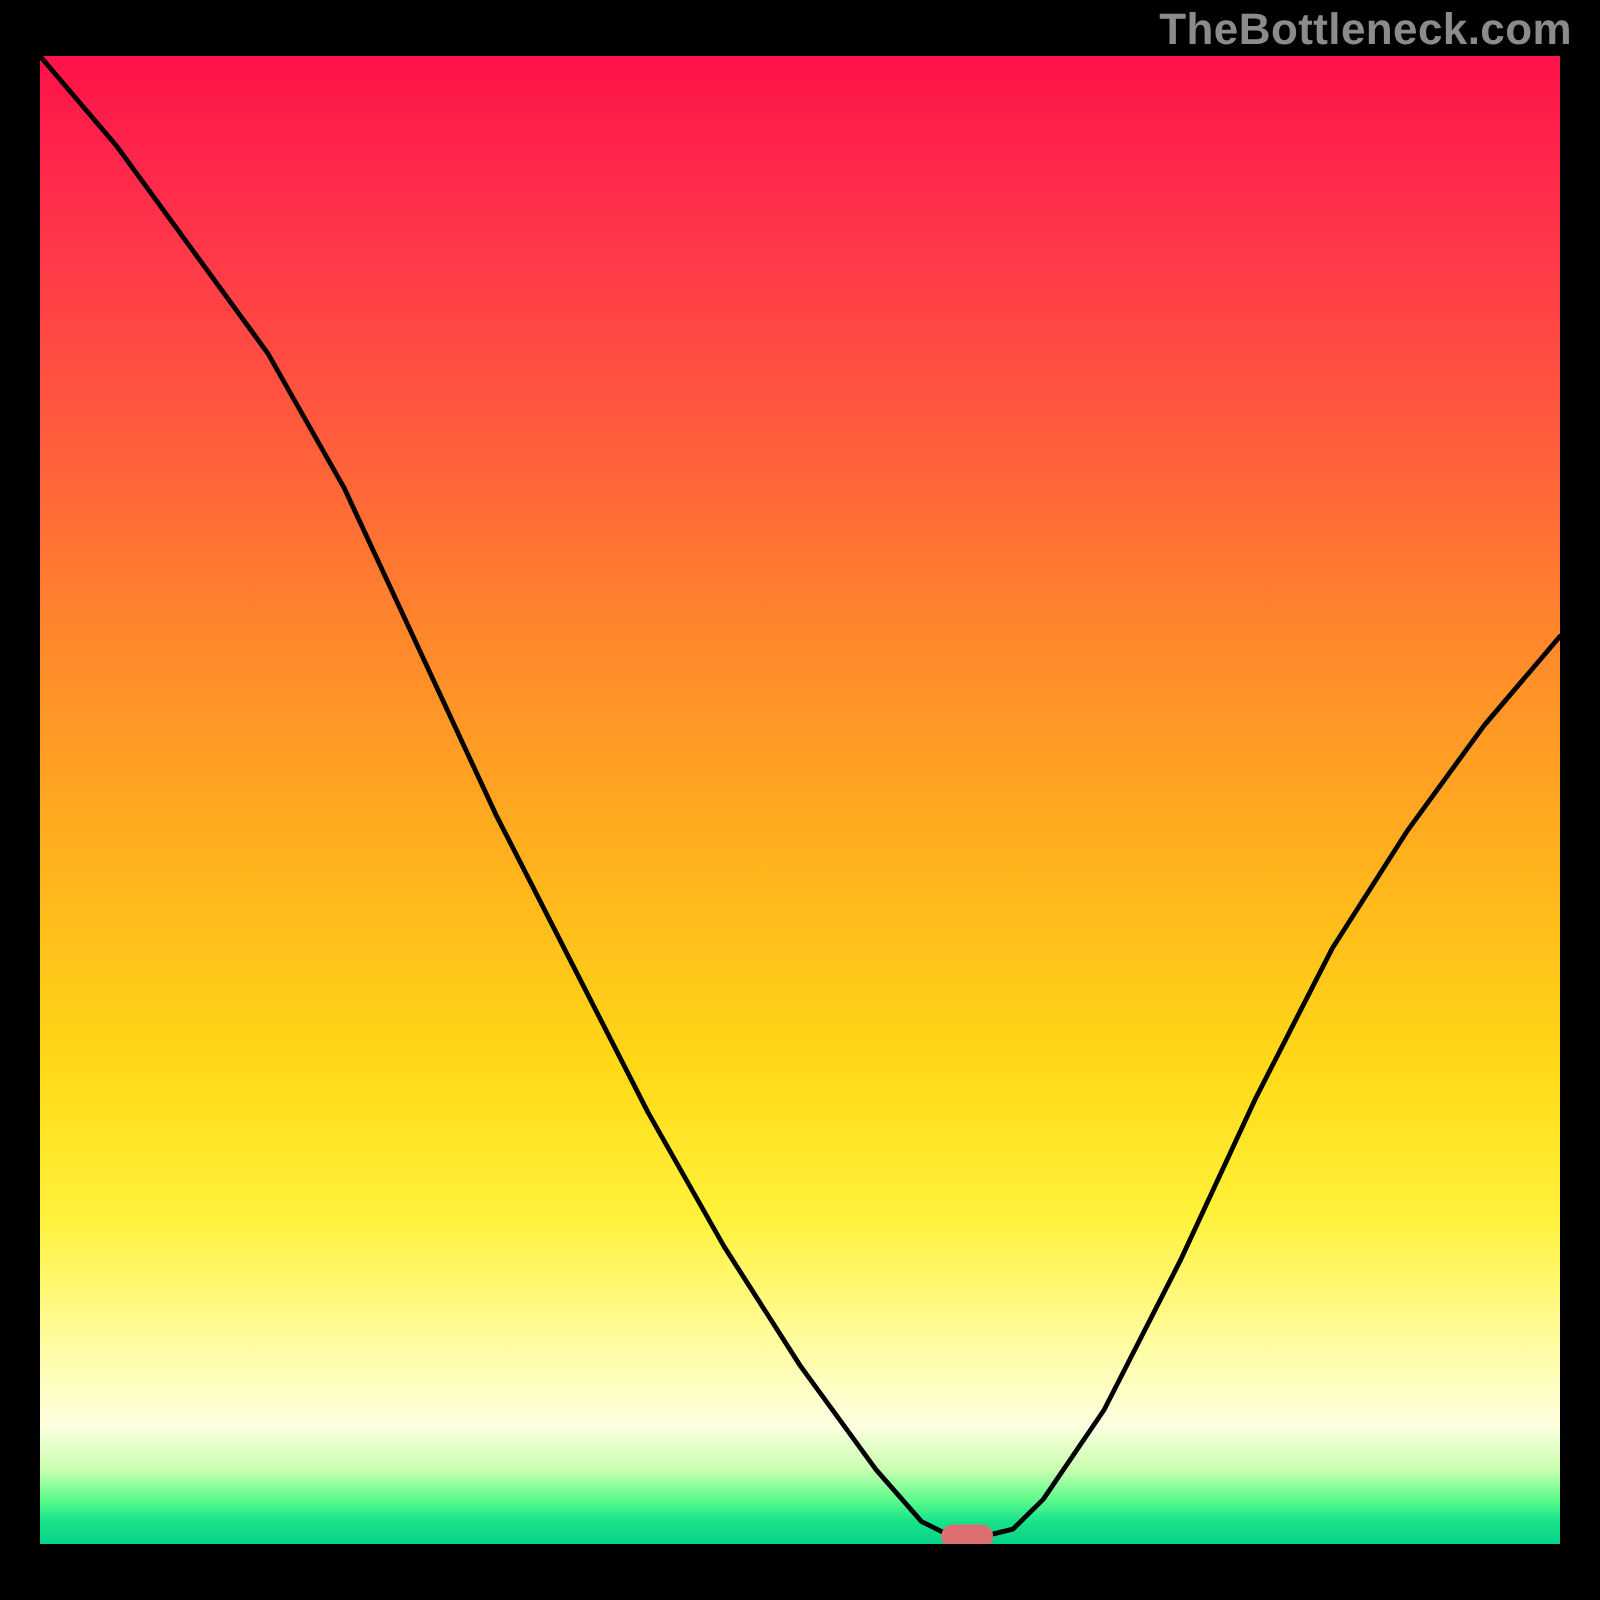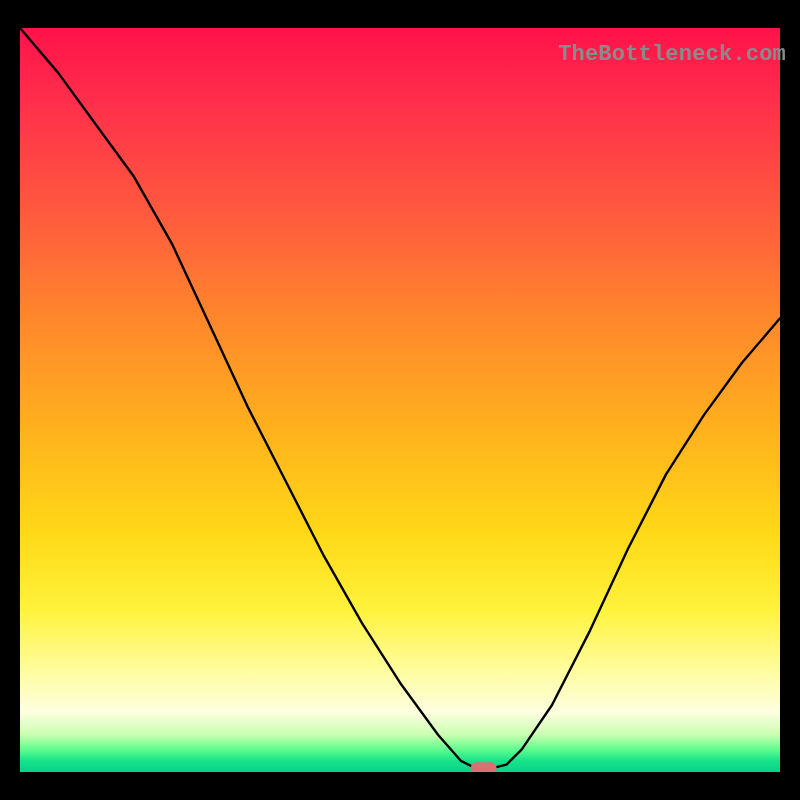--- a/index.html
+++ b/index.html
@@ -13,27 +13,26 @@
   .frame {
     position: relative;
     width: 800px;
     height: 800px;
     background: #000;
   }
   .watermark {
     position: absolute;
     top: 2px;
     right: 14px;
-    font-family: Liberation Mono, monospace;
+    font-family: Liberation Sans, sans-serif;
     font-size: 22px;
     font-weight: 600;
     color: #8b8b8b;
     letter-spacing: 0.2px;
     z-index: 10;
-    margin-top: 40px;
   }
   .plot-area {
     position: absolute;
     left: 20px;
     top: 28px;
     width: 760px;
     height: 744px;
     overflow: hidden;
   }
   .gradient {

